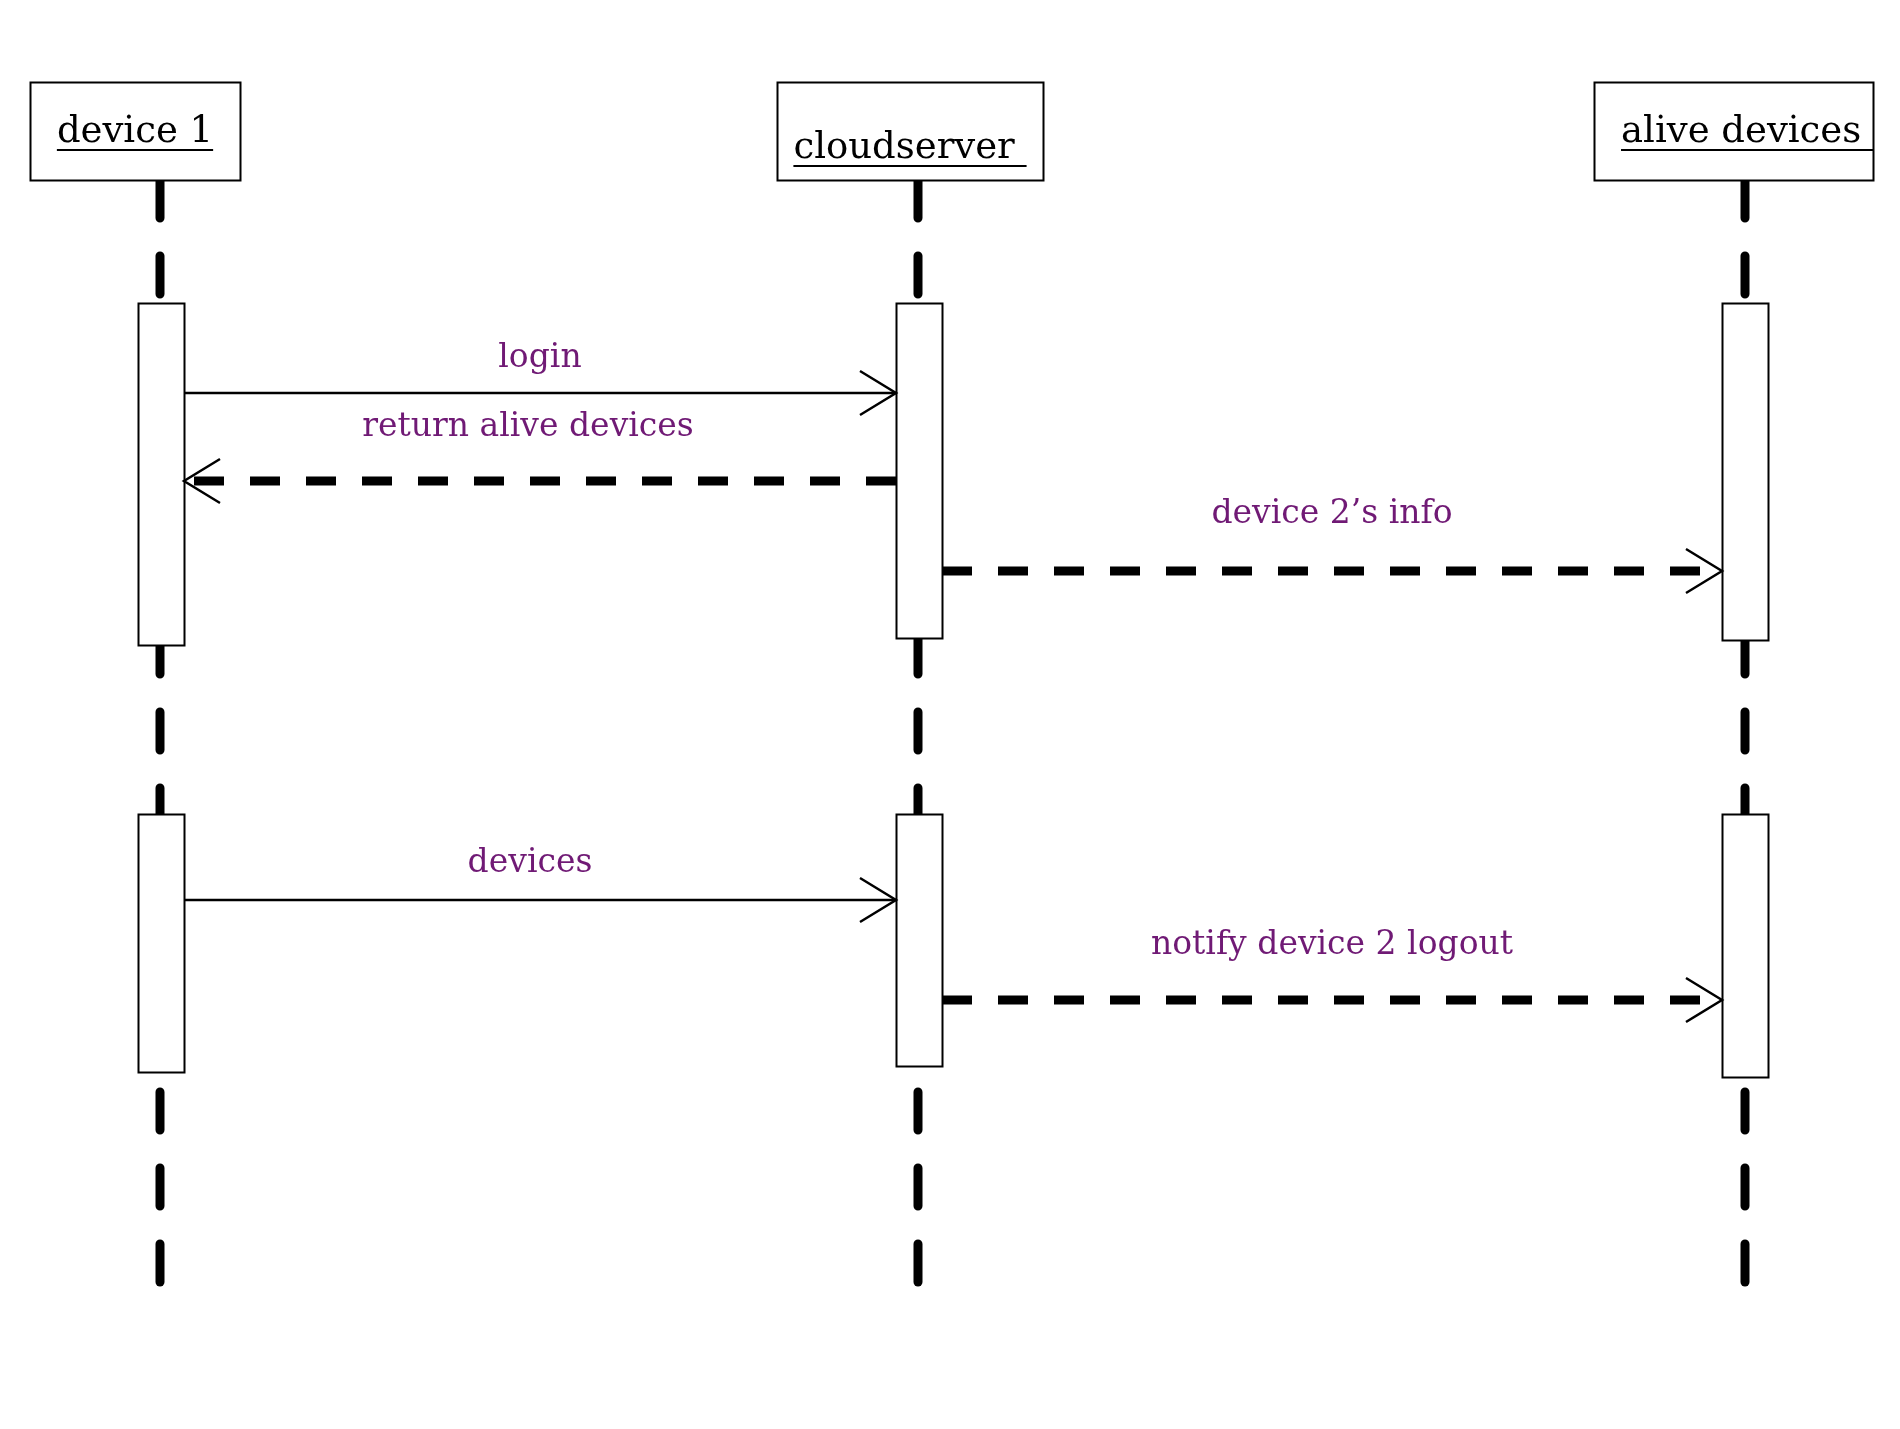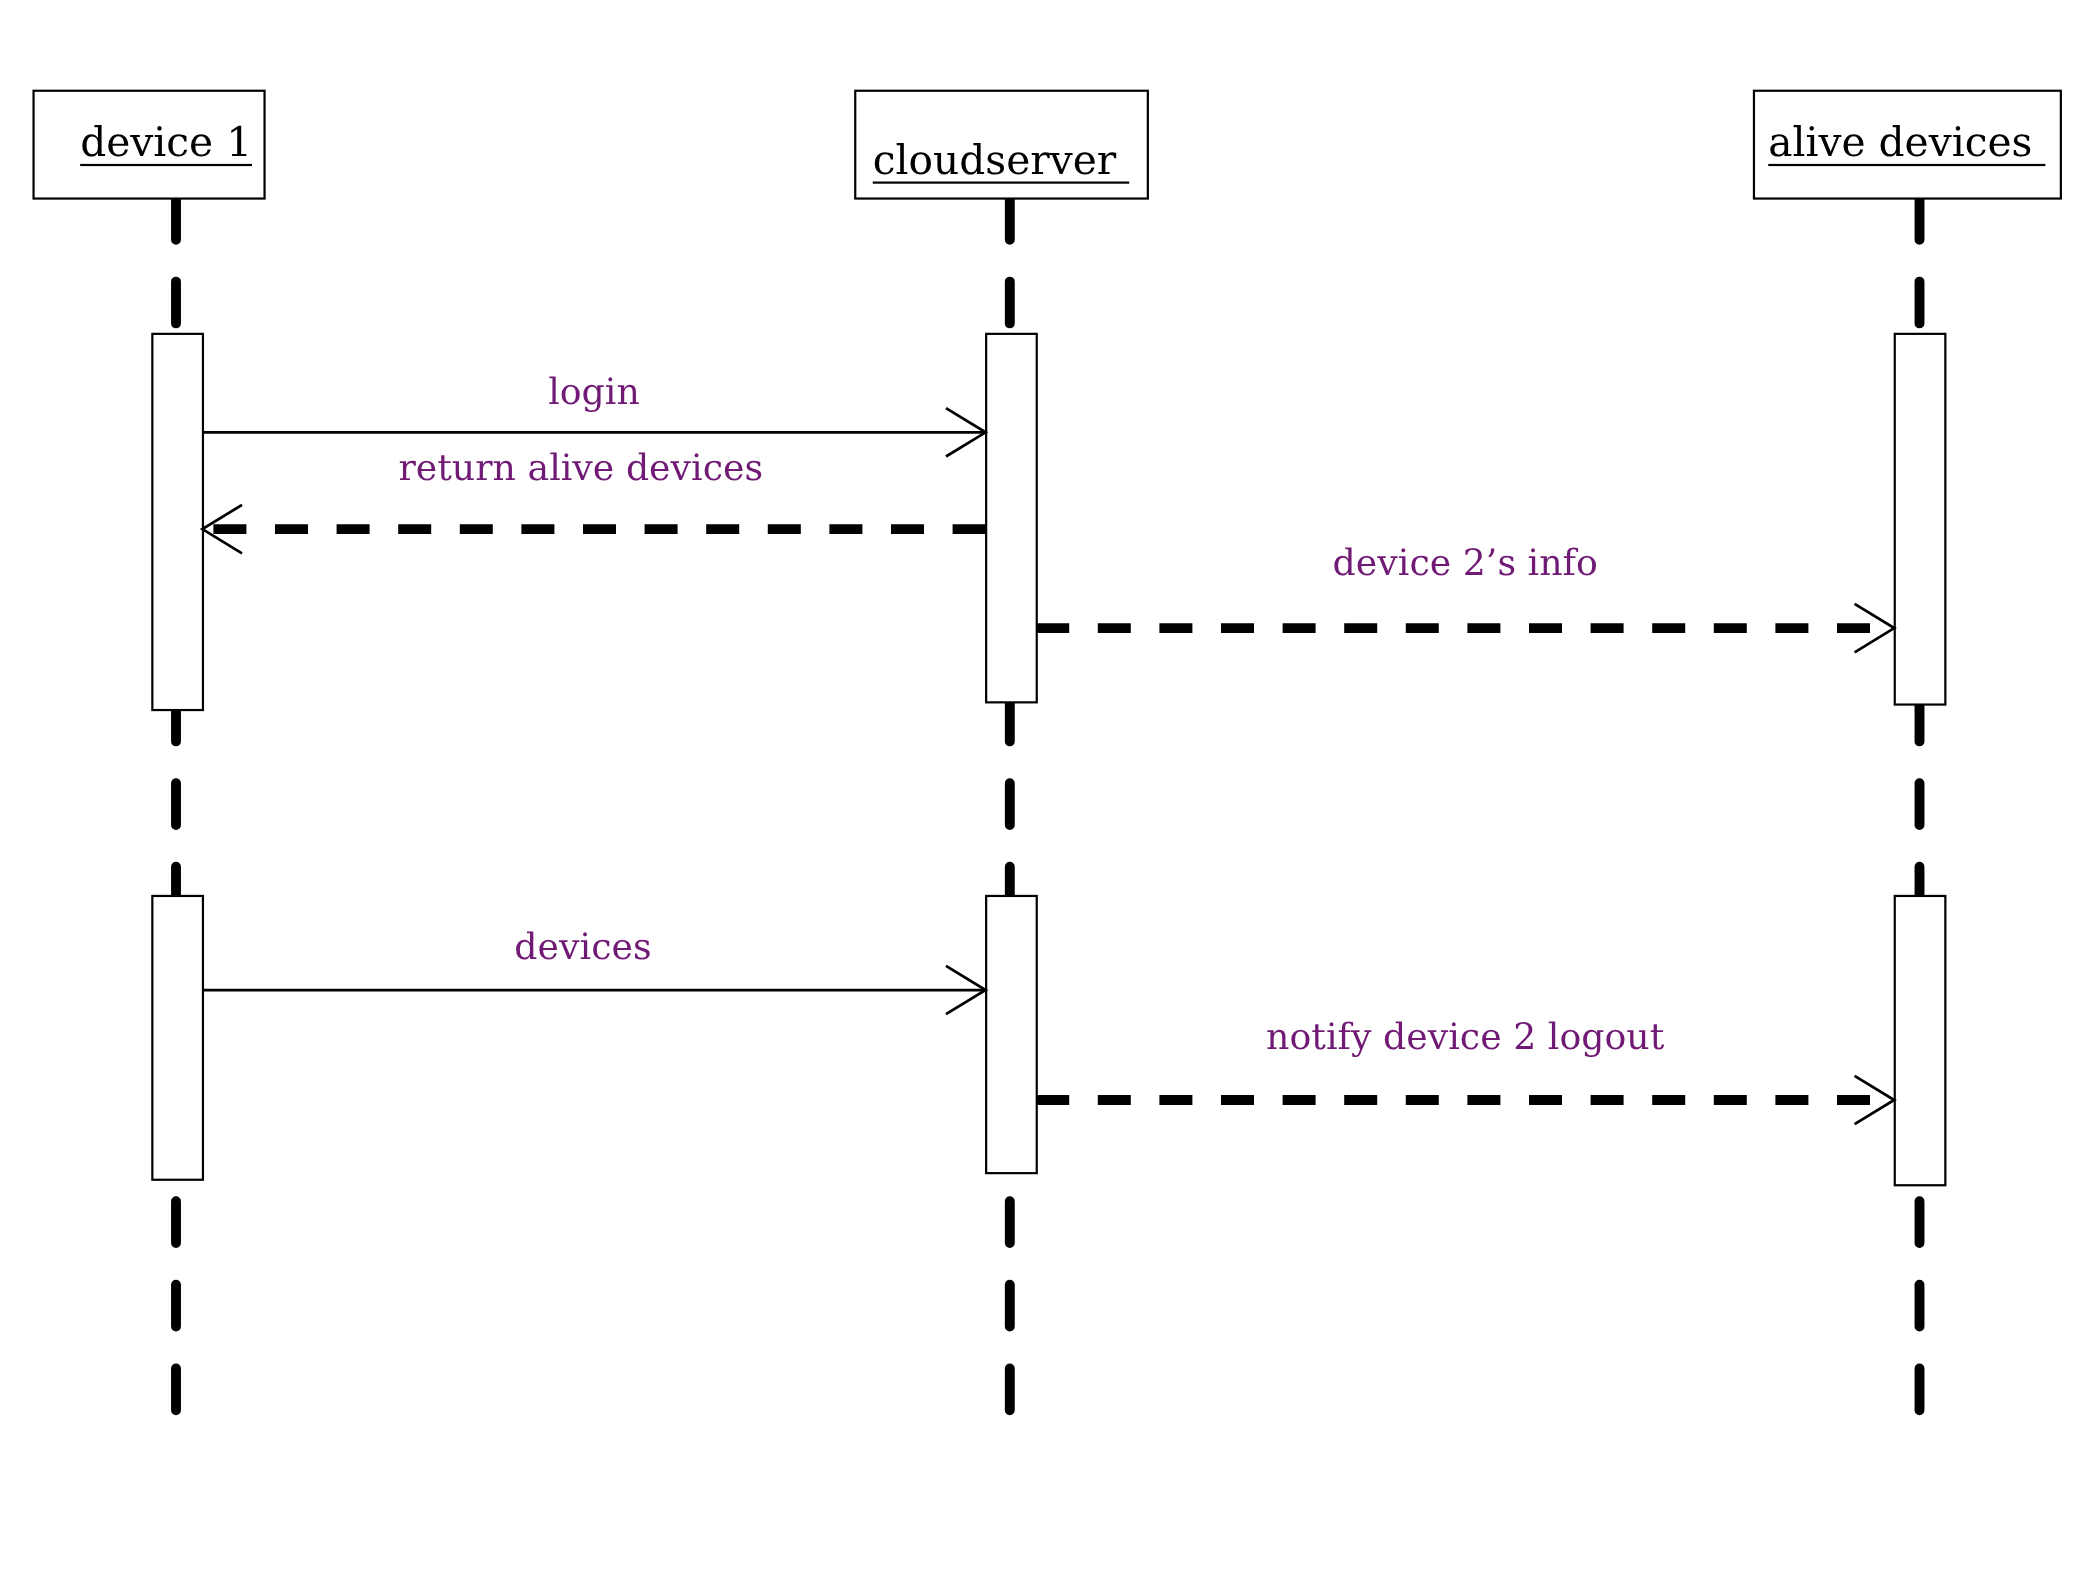--- a/index.html
+++ b/index.html
@@ -75,23 +75,23 @@
         <line x1="942" y1="571" x2="1722" y2="571" stroke="#000000" stroke-width="9" stroke-dasharray="30 26" stroke-linecap="butt"></line>
         <path d="M 1686 549 L 1722 571 L 1686 593" fill="none" stroke="#000000" stroke-width="2.5" stroke-linecap="butt" stroke-linejoin="miter"></path>
         <line x1="184" y1="900" x2="896" y2="900" stroke="#000000" stroke-width="2.5"></line>
         <path d="M 860 878 L 896 900 L 860 922" fill="none" stroke="#000000" stroke-width="2.5" stroke-linecap="butt" stroke-linejoin="miter"></path>
         <line x1="942" y1="1000" x2="1722" y2="1000" stroke="#000000" stroke-width="9" stroke-dasharray="30 26" stroke-linecap="butt"></line>
         <path d="M 1686 978 L 1722 1000 L 1686 1022" fill="none" stroke="#000000" stroke-width="2.5" stroke-linecap="butt" stroke-linejoin="miter"></path>
       </g>
   </svg>
 
   <div id="title-layer">
-      <div class="lifeline-title" style="left: 30px; top: 108px; width: 210px; text-align: center; margin-left: 16px;">device 1</div>
+      <div class="lifeline-title" style="left: 30px; top: 108px; width: 210px; text-align: center;">device 1</div>
       <div class="lifeline-title" style="left: 777px; top: 124px; width: 266px; text-align: center;">cloudserver </div>
-      <div class="lifeline-title" style="left: 1594px; top: 108px; width: 279px; text-align: center;">alive devices </div>
+      <div class="lifeline-title" style="left: 1594px; top: 108px; width: 279px; text-align: right;">alive devices </div>
     </div>
   <div id="label-layer">
       <div class="msg-label" style="left: 540px; top: 336px;">login</div>
       <div class="msg-label" style="left: 528px; top: 405px;">return alive devices</div>
       <div class="msg-label" style="left: 1332px; top: 492px;">device 2’s info</div>
       <div class="msg-label" style="left: 530px; top: 841px;">devices</div>
       <div class="msg-label" style="left: 1332px; top: 923px;">notify device 2 logout</div>
     </div>
 
 </div>

